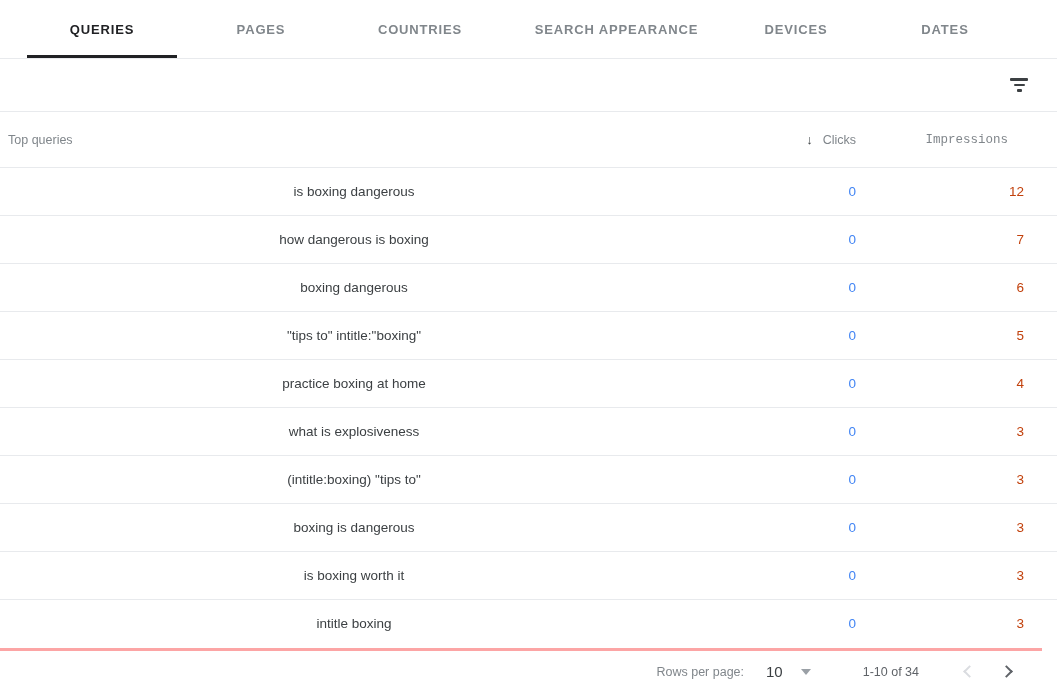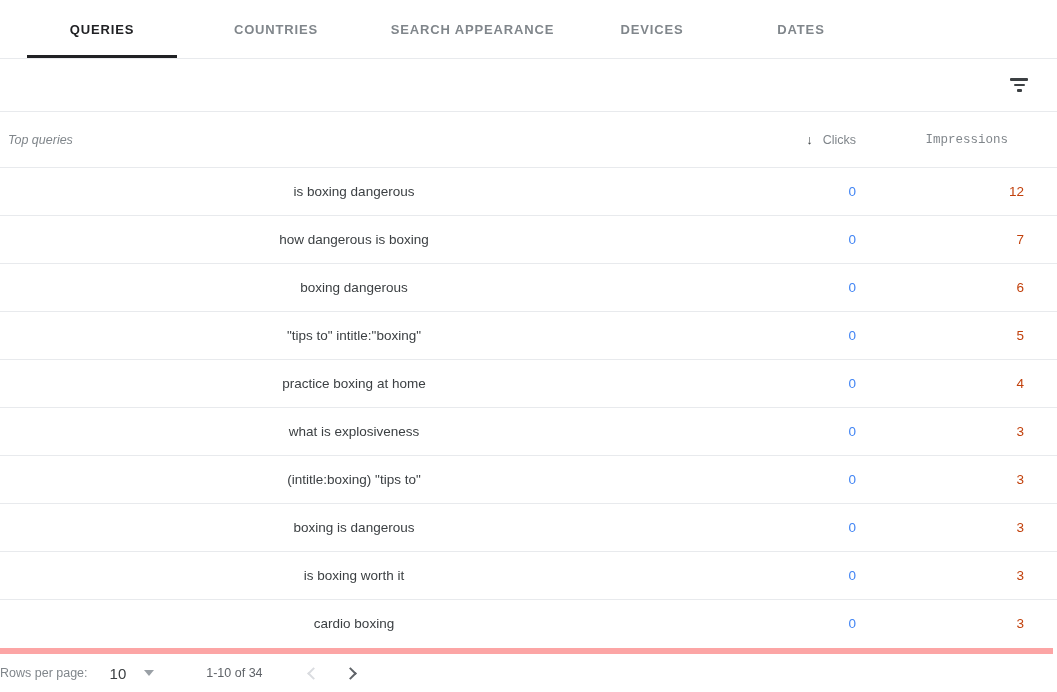--- a/index.html
+++ b/index.html
@@ -97,21 +97,21 @@
   .table th {
     font-weight: normal;
     color: #80868b;
     font-size: 12.5px;
     height: 56px;
   }
   .col-query { width: 700px; }
   .col-clicks { width: 170px; }
   .col-impr { width: 187px; }
 
-  .th-query { text-align: left; padding-left: 8px; font-style: italic; }
+  .th-query { text-align: left; padding-left: 8px; }
   .th-clicks { text-align: right; padding-right: 14px; color: #3c4043; cursor: pointer; white-space: nowrap; }
   .th-impr  { text-align: right; padding-right: 49px; cursor: pointer; white-space: nowrap; font-family: Liberation Mono, monospace; }
   .sort-arrow {
     display: inline-block;
     margin-right: 10px;
     font-size: 13px;
     color: #3c4043;
     line-height: 1;
   }
 
@@ -122,25 +122,26 @@
     white-space: nowrap;
     overflow: hidden;
     text-overflow: ellipsis;
   }
   .td-clicks { text-align: right; padding-right: 14px; color: #4285f4; }
   .td-impr   { text-align: right; padding-right: 33px; color: #c2410c; }
 
   
   .footer {
     position: absolute;
-    left: 0; right: 4px; bottom: 0;
+    left: 0; right: 15px; bottom: 0;
     height: 44px;
-    border-top: 6px solid #fca5a5;
-    display: flex;
-    align-items: center;
+    border-top: 3px solid #fca5a5;
+    display: flex;
+    align-items: center;
+    justify-content: flex-end;
     padding-right: 14px;
     font-size: 12.5px;
     color: #80868b;
   }
   .rows-label { margin-right: 22px; }
   .rows-select {
     display: flex;
     align-items: center;
     cursor: pointer;
     color: #3c4043;
@@ -166,20 +167,24 @@
 </style>
 </head>
 <body>
 
 <div class="app">
 
   <div class="tabbar">
     <div class="tab active tab-queries">
       <span>QUERIES</span>
       <span class="tab-underline"></span>
+    </div>
+    <div class="tab tab-pages">
+      <span>PAGES</span>
+
     </div>
     <div class="tab tab-countries">
       <span>COUNTRIES</span>
 
     </div>
     <div class="tab tab-searchapp">
       <span>SEARCH APPEARANCE</span>
 
     </div>
     <div class="tab tab-devices">
@@ -261,21 +266,21 @@
         <td class="td-query">boxing is dangerous</td>
         <td class="td-clicks">0</td>
         <td class="td-impr">3</td>
       </tr>
       <tr>
         <td class="td-query">is boxing worth it</td>
         <td class="td-clicks">0</td>
         <td class="td-impr">3</td>
       </tr>
       <tr>
-        <td class="td-query">cardio boxing</td>
+        <td class="td-query">intitle boxing</td>
         <td class="td-clicks">0</td>
         <td class="td-impr">3</td>
       </tr>
     </tbody>
   </table>
 
   <div class="footer">
     <span class="rows-label">Rows per page:</span>
     <div class="rows-select">
       <span class="rows-value">10</span>

